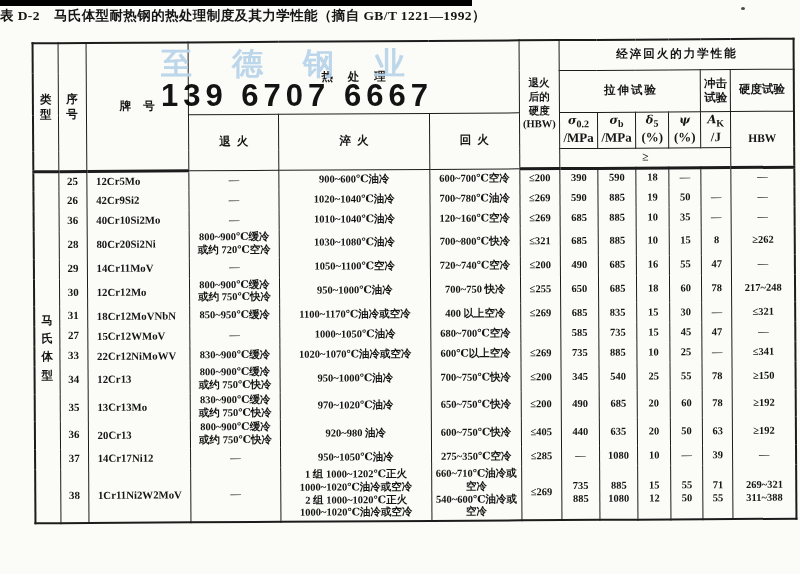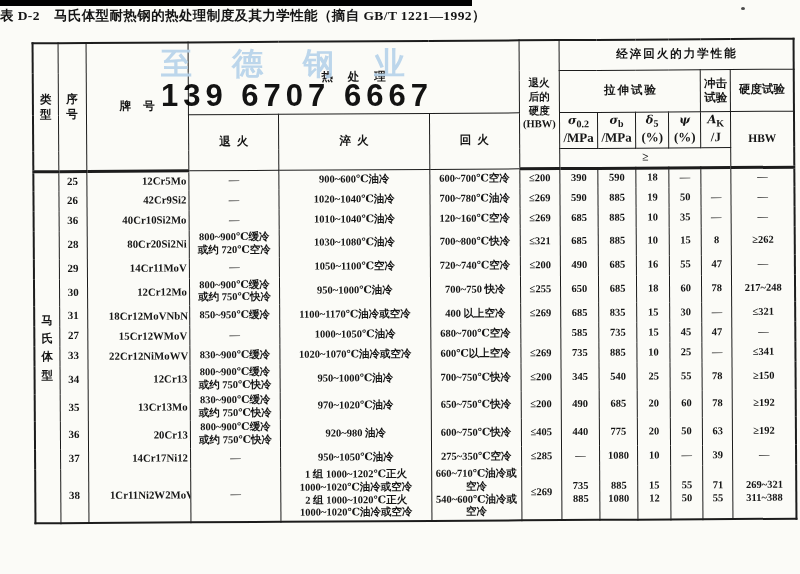--- a/index.html
+++ b/index.html
@@ -43,21 +43,21 @@
   .sym{font-style:italic;font-family:"DejaVu Serif","Liberation Serif",serif;}
   sub{font-size:10px;}
   .unit{font-size:13px;}
   .hba-cell{font-size:10.5px;white-space:pre-line;line-height:1.3;padding:0;}
   tbody td{
     border-top:none;border-bottom:none;
     font-size:10.5px;line-height:1.22;white-space:pre-line;
   }
   tbody tr{height:20px;}
   td.cat{white-space:pre-line;line-height:1.6;font-size:11.5px;border-bottom:none;}
-  td.cell-grade{text-align:right;padding-left:21px;font-size:10.8px;white-space:nowrap;}
+  td.cell-grade{text-align:left;padding-left:9px;font-size:10.8px;white-space:nowrap;}
   td.cell-no{font-size:11px;}
   td.cell-quench{padding-left:1px;padding-right:1px;}
 </style>
 </head>
 <body>
 
 <div class="page">
   <div class="top-bar"></div>
   <div class="top-dot"></div>
 
@@ -301,21 +301,21 @@
         </tr>
         <tr>
           <td class="cell-no">36</td>
           <td class="cell-grade">20Cr13</td>
           <td class="cell-anneal">800~900℃缓冷
 或约 750℃快冷</td>
           <td class="cell-quench">920~980 油冷</td>
           <td class="cell-temper">600~750℃快冷</td>
           <td class="cell-hardness-annealed">≤405</td>
           <td class="cell-sigma02">440</td>
-          <td class="cell-sigmab">775</td>
+          <td class="cell-sigmab">635</td>
           <td class="cell-delta5">20</td>
           <td class="cell-psi">50</td>
           <td class="cell-ak">63</td>
           <td class="cell-hbw">≥192</td>
         </tr>
         <tr>
           <td class="cell-no">37</td>
           <td class="cell-grade">14Cr17Ni12</td>
           <td class="cell-anneal">—</td>
           <td class="cell-quench">950~1050℃油冷</td>

